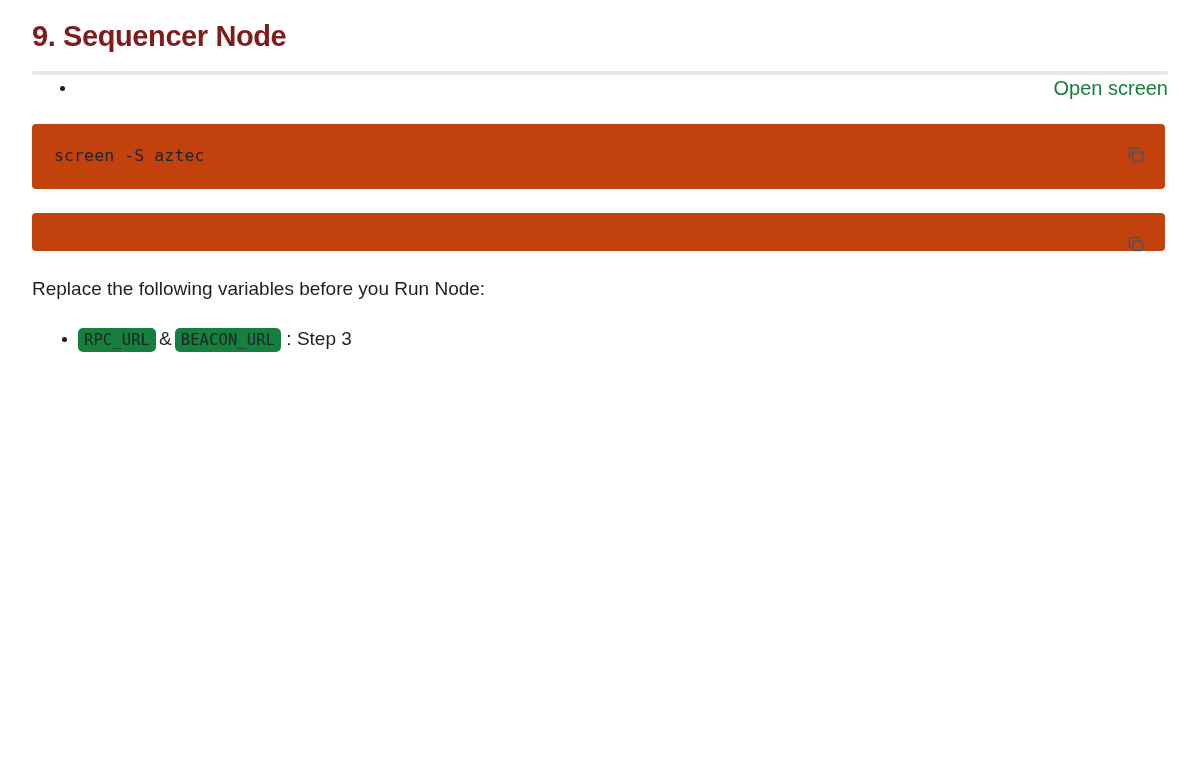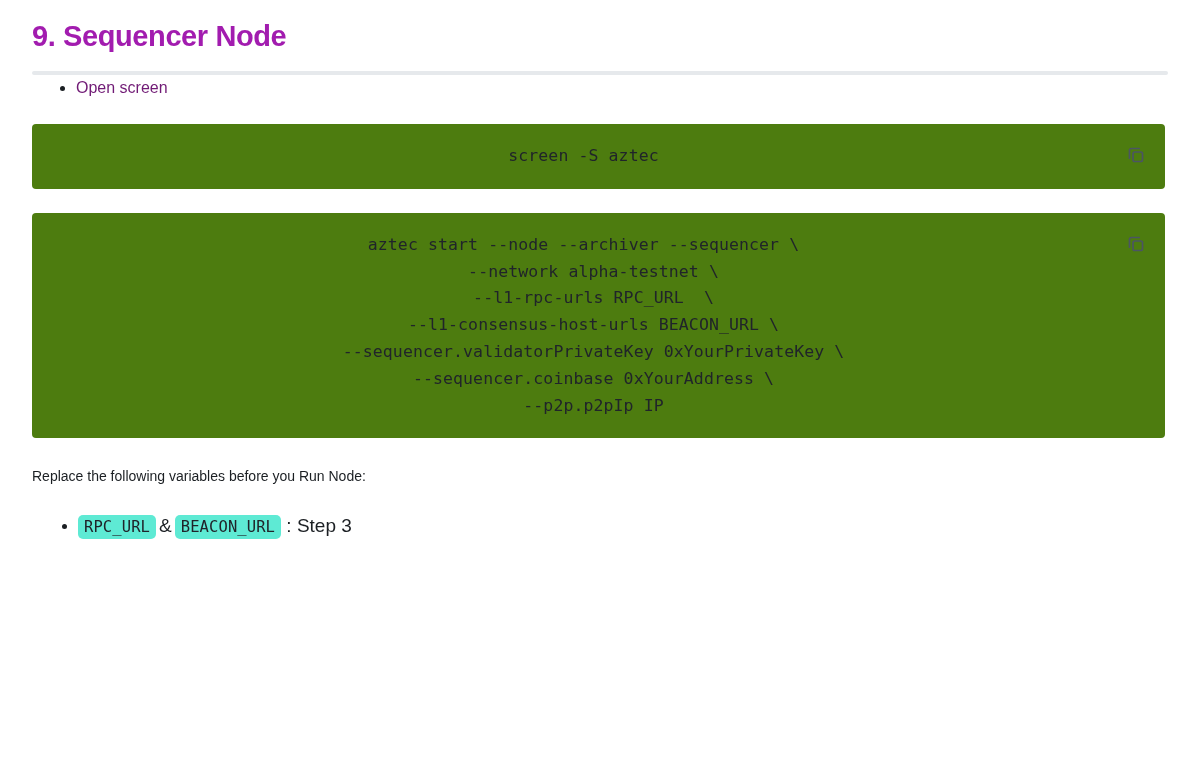--- a/index.html
+++ b/index.html
@@ -25,68 +25,68 @@
   }
 
   
   .doc-heading {
     margin: 0;
     padding-top: 16px;
     font-size: 29px;
     line-height: 40px;
     font-weight: bold;
     letter-spacing: -0.4px;
-    color: #a21caf;
+    color: #7f1d1d;
   }
   .doc-rule {
     margin-top: 15px;
     height: 4px;
     background: #e6e9ec;
     border: 0;
     border-radius: 2px;
     width: 1136px;
   }
 
   
   ul.bullets {
     list-style: none;
     margin: 0;
     padding: 0;
   }
   ul.bullets > li {
     position: relative;
     padding-left: 44px;
-    font-size: 16px;
+    font-size: 20px;
     line-height: 26px;
-    color: #701a75;
+    color: #15803d;
+    text-align: right;
   }
   ul.bullets > li::before {
     content: "";
     position: absolute;
     left: 28px;
     top: 11px;
     width: 5px;
     height: 5px;
     background: #1b1f23;
     border-radius: 50%;
   }
 
   .list-step-open { margin-top: 28px; }
   .list-step-run  { margin-top: 27px; }
 
   
   .code-block {
     position: relative;
-    background: #4d7c0f;
+    background: #c2410c;
     border-radius: 4px;
     margin-top: 23px;
     padding: 19px 52px 19px 22px;
     box-sizing: border-box;
     width: 1133px;
-    text-align: center;
   }
   .code-block pre {
     margin: 0;
     font-family: "DejaVu Sans Mono", monospace;
     font-size: 16.5px;
     line-height: 26.8px;
     color: #20242a;
     white-space: pre;
     letter-spacing: 0.1px;
   }
@@ -105,21 +105,21 @@
     border: none;
     padding: 0;
     cursor: pointer;
   }
   .copy-btn svg { display: block; }
 
   
   .replace-note {
     margin: 0;
     padding-top: 25px;
-    font-size: 14px;
+    font-size: 19px;
     line-height: 26px;
     color: #1b1f23;
   }
 
   
   ul.var-list {
     list-style: none;
     margin: 0;
     padding: 0;
     padding-top: 18px;
@@ -138,21 +138,21 @@
     left: 30px;
     top: 17px;
     width: 5px;
     height: 5px;
     background: #1b1f23;
     border-radius: 50%;
   }
   code.chip {
     font-family: "DejaVu Sans Mono", monospace;
     font-size: 15.5px;
-    background: #5eead4;
+    background: #15803d;
     border-radius: 5px;
     padding: 3px 6px;
     color: #20242a;
     letter-spacing: 0.1px;
   }
   .amp { padding: 0 3px; }
 </style>
 </head>
 <body>
 
@@ -172,27 +172,20 @@
         <svg width="20" height="20" viewBox="0 0 20 20" fill="none" stroke="#4b5563" stroke-width="1.7" stroke-linecap="round" stroke-linejoin="round">
           <path d="M3.5 13.2 V5.2 A1.7 1.7 0 0 1 5.2 3.5 H13.2"></path>
           <rect x="7" y="7" width="9.5" height="9.5" rx="1.7"></rect>
         </svg>
       </span>
     </button>
   </div>
 
 
   <div class="code-block block-run">
-    <pre>aztec start --node --archiver --sequencer \
-  --network alpha-testnet \
-  --l1-rpc-urls RPC_URL  \
-  --l1-consensus-host-urls BEACON_URL \
-  --sequencer.validatorPrivateKey 0xYourPrivateKey \
-  --sequencer.coinbase 0xYourAddress \
-  --p2p.p2pIp IP</pre>
     <button class="copy-btn">
       <span>
         <svg width="20" height="20" viewBox="0 0 20 20" fill="none" stroke="#4b5563" stroke-width="1.7" stroke-linecap="round" stroke-linejoin="round">
           <path d="M3.5 13.2 V5.2 A1.7 1.7 0 0 1 5.2 3.5 H13.2"></path>
           <rect x="7" y="7" width="9.5" height="9.5" rx="1.7"></rect>
         </svg>
       </span>
     </button>
   </div>
 

